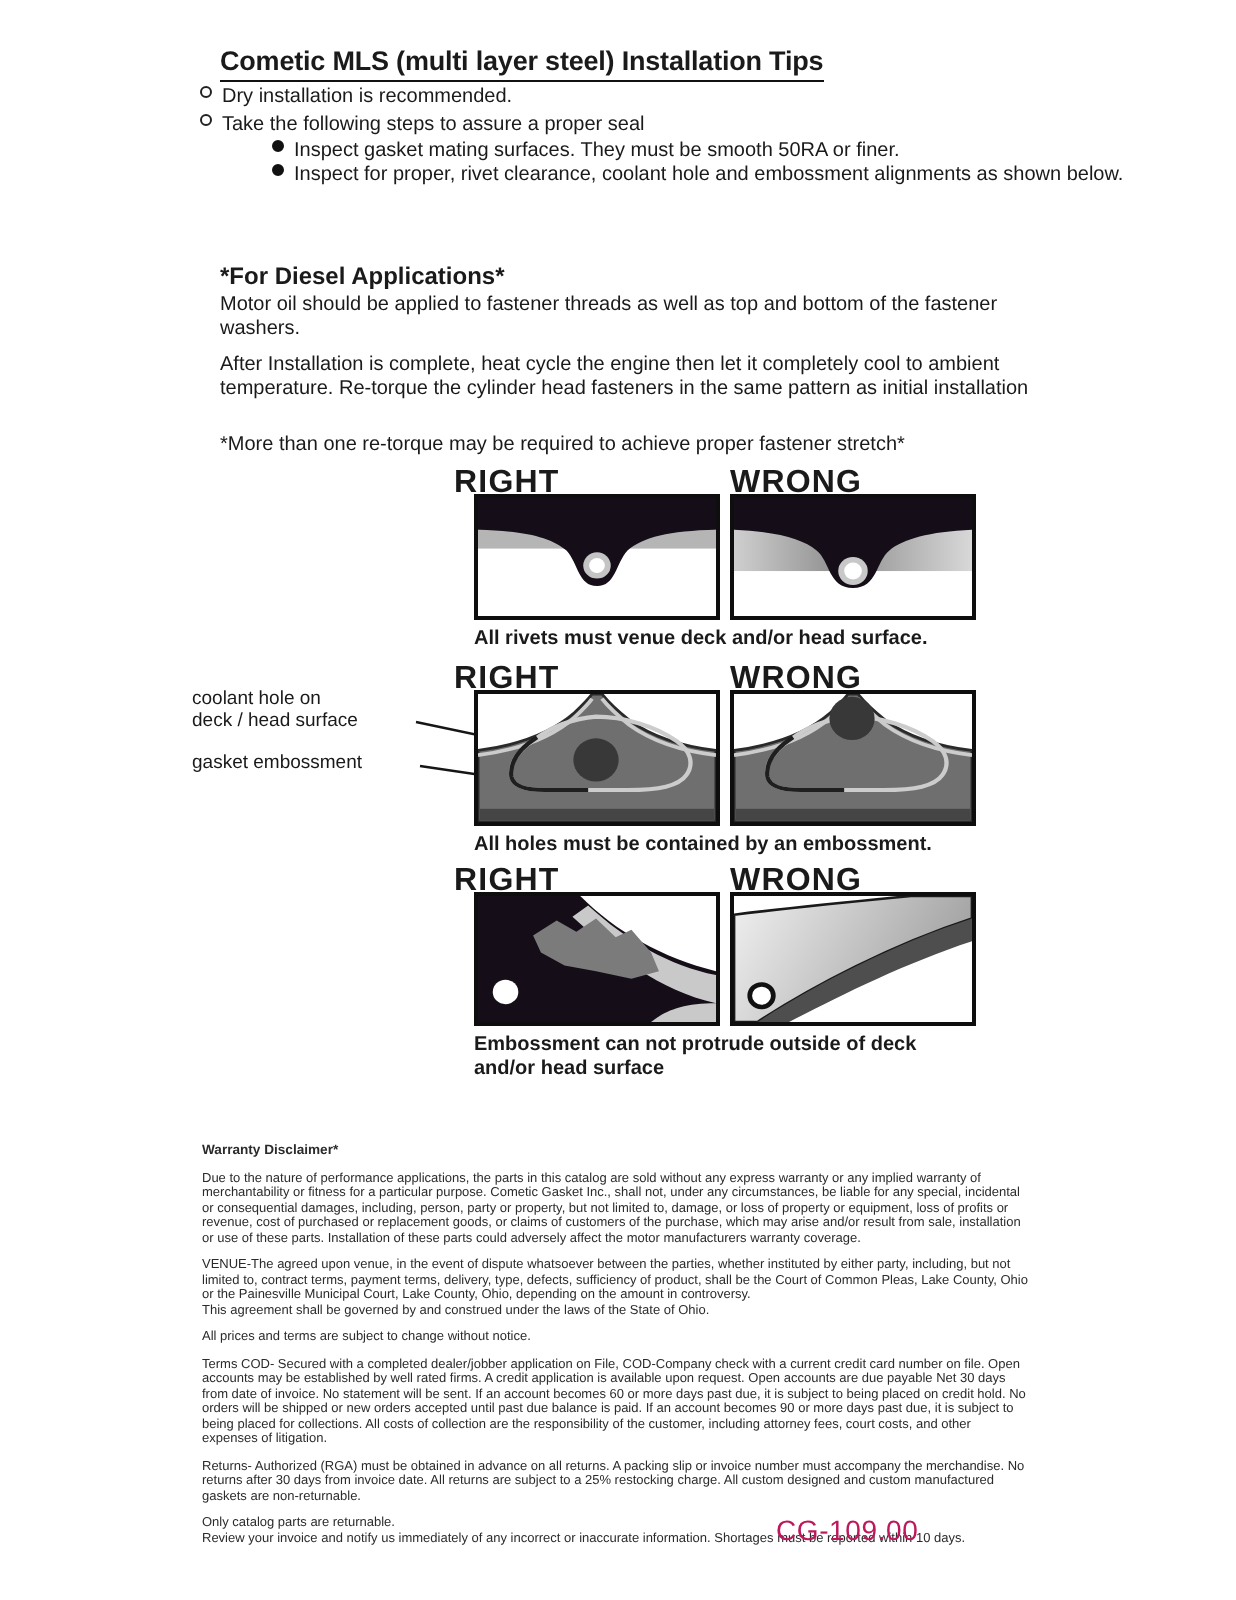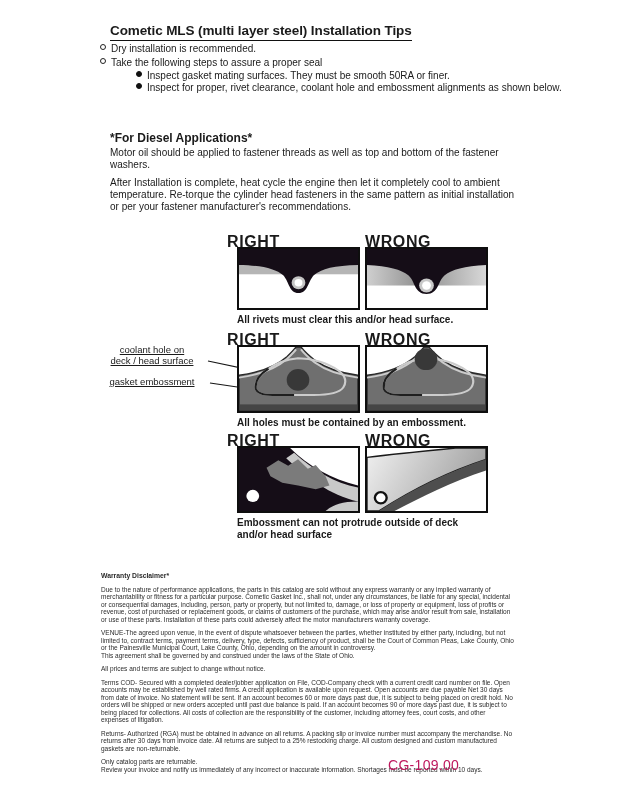--- a/index.html
+++ b/index.html
@@ -14,21 +14,21 @@
   .mk{display:inline-block;width:4px;height:4px;border-radius:50%;margin-right:5px;vertical-align:2px;}
   .mk.open{border:1px solid #222;background:#fff;}
   .mk.fill{background:#111;border:1px solid #111;}
   .diesel-h{left:110px;top:116px;font-size:12px;font-weight:bold;margin-top:15px;}
   .para{left:110px;width:430px;font-size:10px;line-height:12px;margin-top:11px;}
   .p1{top:136px;} .p2{top:166px;} .note{top:206px;}
   .panel-title{width:123px;text-align:left;font-size:16px;font-weight:bold;letter-spacing:0.6px;}
   .dbox{width:123px;border:2px solid #0e0e0e;background:#fff;box-sizing:border-box;}
   .dbox svg{display:block;}
   .cap{font-size:10px;font-weight:bold;line-height:11.5px;}
-  .lab{font-size:9.5px;line-height:10.5px;text-align:center;width:112px;text-decoration:underline;}
+  .lab{font-size:9.5px;line-height:10.5px;text-align:left;width:112px;}
   .legal{left:101px;top:572px;width:413px;font-size:6.5px;line-height:7.5px;color:#2b2b2b;}
   .legal .lh{font-weight:bold;margin:0 0 6px 0;font-size:6.8px;}
   .legal p{margin:0 0 6px 0;}
   .legal p.tight{margin-bottom:0;}
   .page-code{left:388px;top:757px;font-size:14px;color:#be185d;letter-spacing:0.3px;}
 </style>
 </head>
 <body>
 
 <div class="page">
@@ -42,22 +42,22 @@
     <div class="sb-row"><span class="mk fill"></span><span>Inspect for proper, rivet clearance, coolant hole and embossment alignments as shown below.</span></div>
   </div>
 
   <div class="abs diesel-h">*For Diesel Applications*</div>
   <div class="abs para p1">
     <div>Motor oil should be applied to fastener threads as well as top and bottom of the fastener washers.</div>
   </div>
   <div class="abs para p2">
     <div>After Installation is complete, heat cycle the engine then let it completely cool to ambient</div>
     <div>temperature. Re-torque the cylinder head fasteners in the same pattern as initial installation</div>
-    <div>or per your fastener manufacturer's recommendations.</div>
   </div>
+  <div class="abs para note">*More than one re-torque may be required to achieve proper fastener stretch*</div>
 
   <div class="abs panel-title" style="left:227px;top:233px;">RIGHT</div>
   <div class="abs panel-title" style="left:365px;top:233px;">WRONG</div>
 
   <div class="abs dbox" style="left:237px;top:247px;height:63px;">
     <svg width="119" height="59" viewBox="0 0 121 63" preserveAspectRatio="none">
       <rect x="0" y="0" width="121" height="63" fill="#ffffff"></rect>
       <rect x="0" y="17" width="121" height="10" fill="#b5b5b5"></rect>
       <path d="M0,0 H121 V17 C97,17.5 84,21 76,28 C70,35 70,47 60.5,47 C51,47 51,35 45,28 C37,21 24,17.5 0,17 Z" fill="#150d17"></path>
       <circle cx="60.5" cy="36" r="7" fill="#c4c4c4"></circle>
@@ -75,21 +75,21 @@
         </linearGradient>
       </defs>
       <rect x="0" y="0" width="121" height="63" fill="#ffffff"></rect>
       <rect x="0" y="17" width="121" height="22" fill="url(#wg)"></rect>
       <path d="M0,0 H121 V17 C99,18 86,22 79,28 C72,34 73,48 60.5,48 C48,48 49,34 42,28 C35,22 22,18 0,17 Z" fill="#150d17"></path>
       <circle cx="60.5" cy="39" r="7.5" fill="#c8c8c8"></circle>
       <circle cx="60.5" cy="39" r="4.5" fill="#ffffff"></circle>
     </svg>
   </div>
 
-  <div class="abs cap" style="left:237px;top:314px;">All rivets must clear this and/or head surface.</div>
+  <div class="abs cap" style="left:237px;top:314px;">All rivets must venue deck and/or head surface.</div>
 
   <div class="abs panel-title" style="left:227px;top:331px;">RIGHT</div>
   <div class="abs panel-title" style="left:365px;top:331px;">WRONG</div>
 
   <div class="abs lab" style="left:96px;top:345px;">
     <div>coolant hole on</div>
     <div>deck / head surface</div>
   </div>
   <div class="abs lab" style="left:96px;top:377px;">gasket embossment</div>
 

